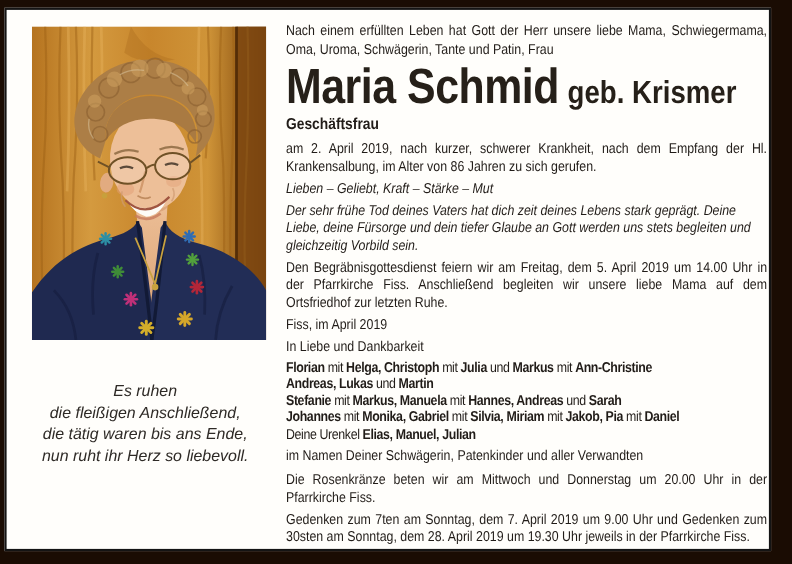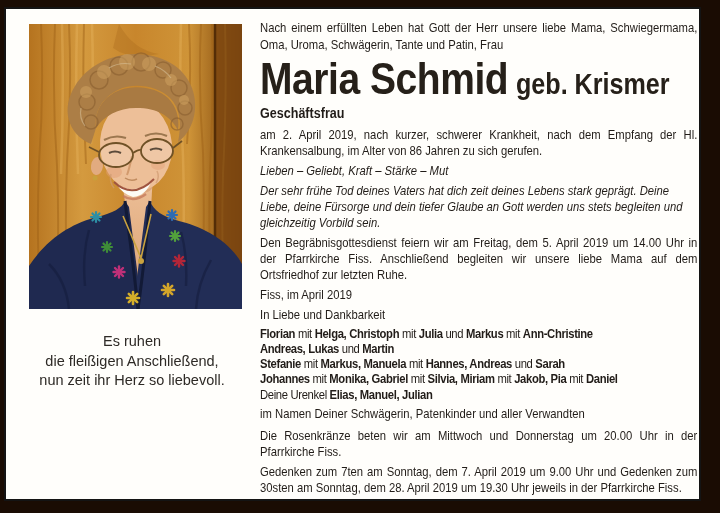--- a/index.html
+++ b/index.html
@@ -9,22 +9,22 @@
     font-family:"Liberation Sans", sans-serif;
   }
   .canvas{position:absolute;left:0;top:0;width:720px;height:513px;}
   .page{
     position:absolute;left:4px;top:7px;width:697px;height:494px;
     box-sizing:border-box;background:#fffefb;border:2px solid #141414;
   }
   
   .photo{position:absolute;left:23px;top:15px;width:213px;height:285px;}
   .poem{
-    position:absolute;left:4px;top:323px;width:244px;
-    text-align:center;
+    position:absolute;left:4px;top:338px;width:244px;
+    text-align:center;font-style:italic;
     font-size:14.5px;line-height:19.5px;color:#2e2a26;
   }
   
   .col{
     position:absolute;left:254px;top:11px;width:505px;
     transform:scaleX(0.866);transform-origin:0 0;
     color:#211c18;font-size:13px;
   }
   .intro{font-size:13px;line-height:16.5px;text-align:justify;margin:0;}
   .title-line{margin:3px 0 0;white-space:nowrap;line-height:1.04;}
@@ -218,21 +218,22 @@
           <path d="M144,124 L153,117" fill="none"></path>
         </g>
 
         <circle cx="66" cy="154" r="2.5" fill="#c8a03c"></circle>
       </g>
     </svg>
 
     <div class="poem">
         <div>Es ruhen</div>
         <div>die fleißigen Anschließend,</div>
-        <div>nun zeit ihr Herz so liebevoll.</div>
+        <div>die tätig waren bis ans Ende,</div>
+        <div>nun ruht ihr Herz so liebevoll.</div>
       </div>
 
     <div class="col">
       <p class="intro">Nach einem erfüllten Leben hat Gott der Herr unsere liebe Mama, Schwieger­mama, Oma, Uroma, Schwägerin, Tante und Patin, Frau</p>
 
       <div class="title-line">
         <span class="deceased-name">Maria Schmid</span><span class="maiden-name">geb. Krismer</span>
       </div>
 
       <div class="subtitle">Geschäftsfrau</div>

